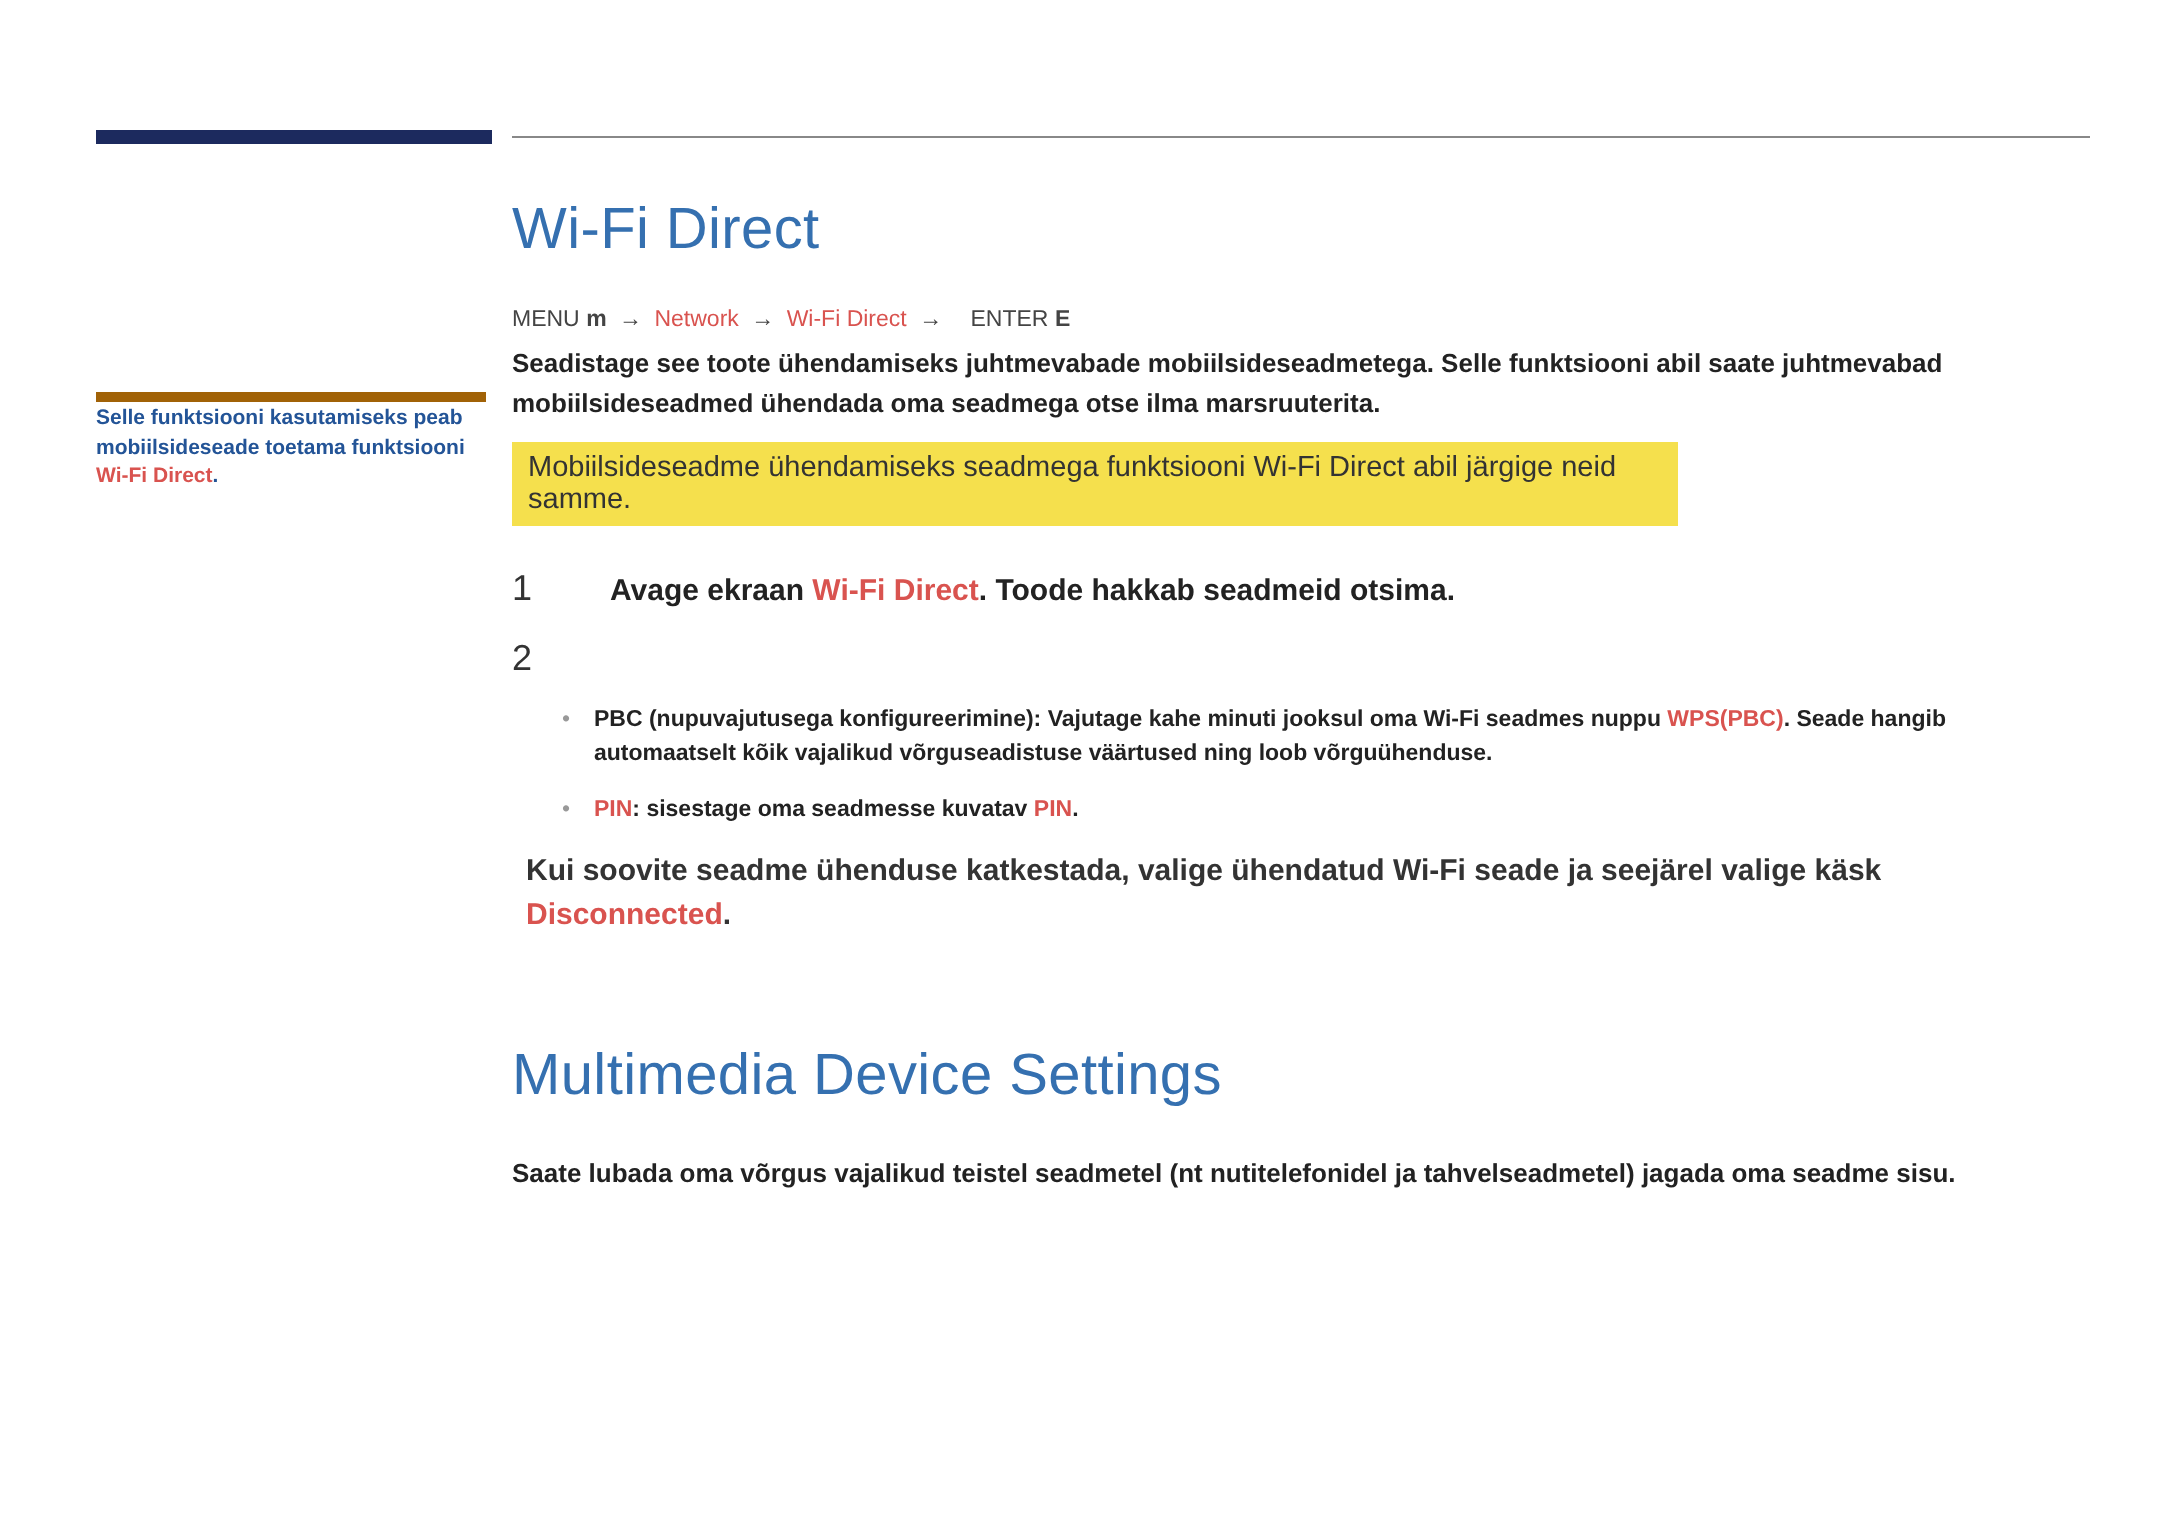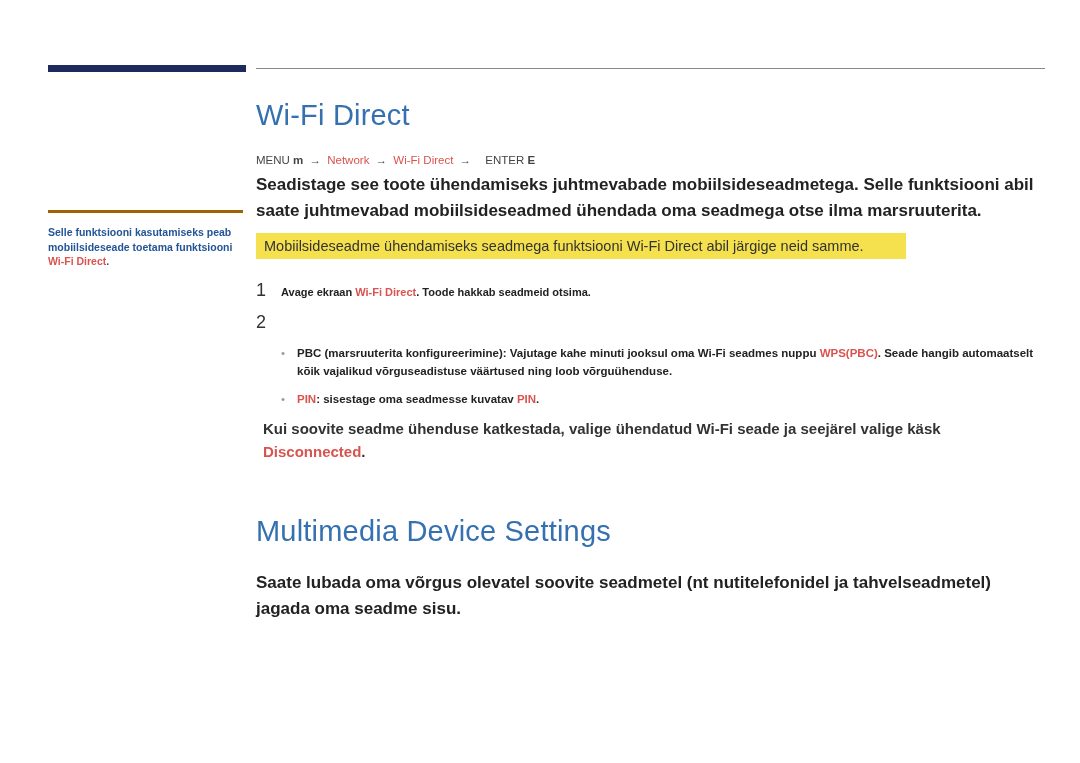--- a/index.html
+++ b/index.html
@@ -21,25 +21,25 @@
     .hr-line {
       position: absolute;
       top: 68px;
       left: 256px;
       right: 35px;
       height: 1px;
       background: #888;
     }
     .sidebar {
       position: absolute;
-      top: 210px;
+      top: 196px;
       left: 48px;
       width: 195px;
-      padding-top: 12px;
-      border-top: 3px solid #a16207;
+      padding-top: 1px;
+      border-top: 5px solid #a16207;
     }
     .sidebar-text {
       font-size: 10.5px;
       line-height: 1.4;
       color: #235497;
       font-weight: bold;
     }
     .sidebar-text .red {
       color: #d9534f;
     }
@@ -61,52 +61,53 @@
       color: #333;
       margin-bottom: 6px;
     }
     .breadcrumb .menu-label { color: #444; }
     .breadcrumb .menu-icon { font-weight: bold; color: #444; }
     .breadcrumb .orange { color: #d9534f; text-align: center; }
     .breadcrumb .arrow { color: #444; margin: 0 3px; }
     .breadcrumb .enter-label { color: #444; margin-left: 8px; }
     .breadcrumb .enter-icon { font-weight: bold; color: #444; }
     .desc-text {
-      font-size: 17px;
+      font-size: 13px;
       color: #222;
       font-weight: bold;
       line-height: 1.5;
       margin-bottom: 10px;
     }
     .highlighted {
       background: #f5e04d;
       color: #333;
       font-size: 14.5px;
       padding: 5px 8px;
       display: inline-block;
-      width: 650px;
+      width: 583px;
       margin-bottom: 10px;
     }
     .step-row {
       display: flex;
       align-items: baseline;
       margin-top: 11px;
     }
     .step-num {
       font-size: 18px;
       color: #333;
       font-weight: 300;
       width: 25px;
       flex-shrink: 0;
     }
     .step-text {
-      font-size: 11px;
+      font-size: 15px;
       color: #222;
       font-weight: bold;
       line-height: 1.5;
+      margin-left: 24px;
     }
     .step-text .orange { color: #d9534f; font-weight: bold; }
     .sub-list {
       margin-top: 12px;
       margin-left: 25px;
     }
     .sub-item {
       display: flex;
       font-size: 11.5px;
       color: #222;
@@ -173,35 +174,35 @@
   </div>
 
   <div class="step-row">
     <div class="step-num">2</div>
   </div>
 
   <div class="sub-list">
     <div class="sub-item">
       <span class="sub-bullet">•</span>
       <span>
-        <span>PBC (marsruuterita konfigureerimine):</span>
+        <span>PBC (nupuvajutusega konfigureerimine):</span>
         <span>Vajutage kahe minuti jooksul oma Wi-Fi seadmes nuppu </span><span class="orange">WPS(PBC)</span><span>. Seade hangib automaatselt kõik vajalikud võrguseadistuse väärtused ning loob võrguühenduse.</span>
       </span>
     </div>
     <div class="sub-item">
       <span class="sub-bullet">•</span>
       <span>
         <span class="orange">PIN</span><span>: sisestage oma seadmesse kuvatav </span><span class="orange">PIN</span><span>.</span>
       </span>
     </div>
   </div>
 
   <p class="note-text">
     <span>Kui soovite seadme ühenduse katkestada, valige ühendatud Wi-Fi seade ja seejärel valige käsk </span><span class="orange">Disconnected</span><span>.</span>
   </p>
 
   <div class="section2">
     <h1 class="section-title">Multimedia Device Settings</h1>
 
 
-    <p class="desc-text">Saate lubada oma võrgus olevatel soovite seadmetel (nt nutitelefonidel ja tahvelseadmetel) jagada oma seadme sisu.</p>
+    <p class="desc-text">Saate lubada oma võrgus vajalikud teistel seadmetel (nt nutitelefonidel ja tahvelseadmetel) jagada oma seadme sisu.</p>
   </div>
 </div>
 
 </body></html>

